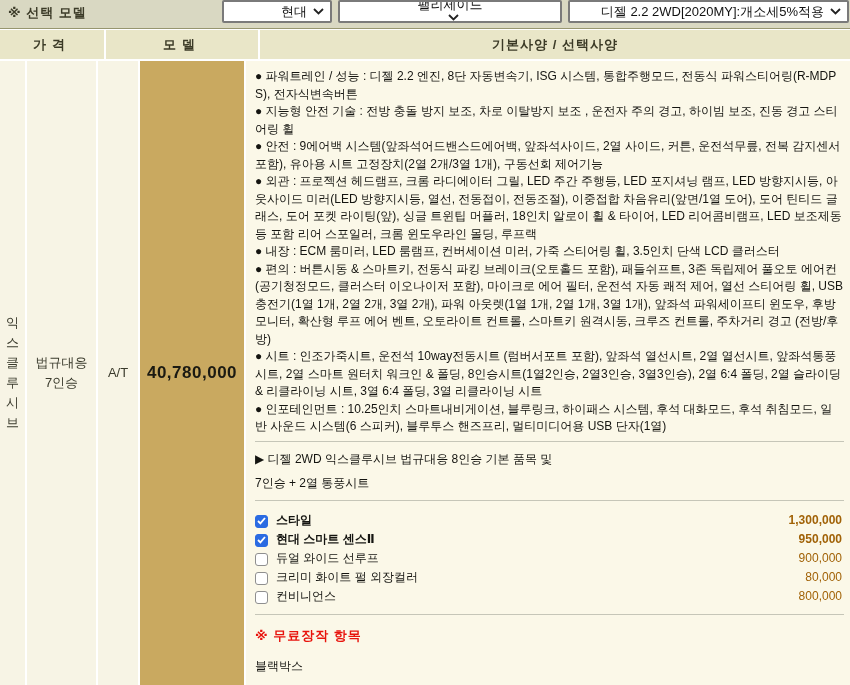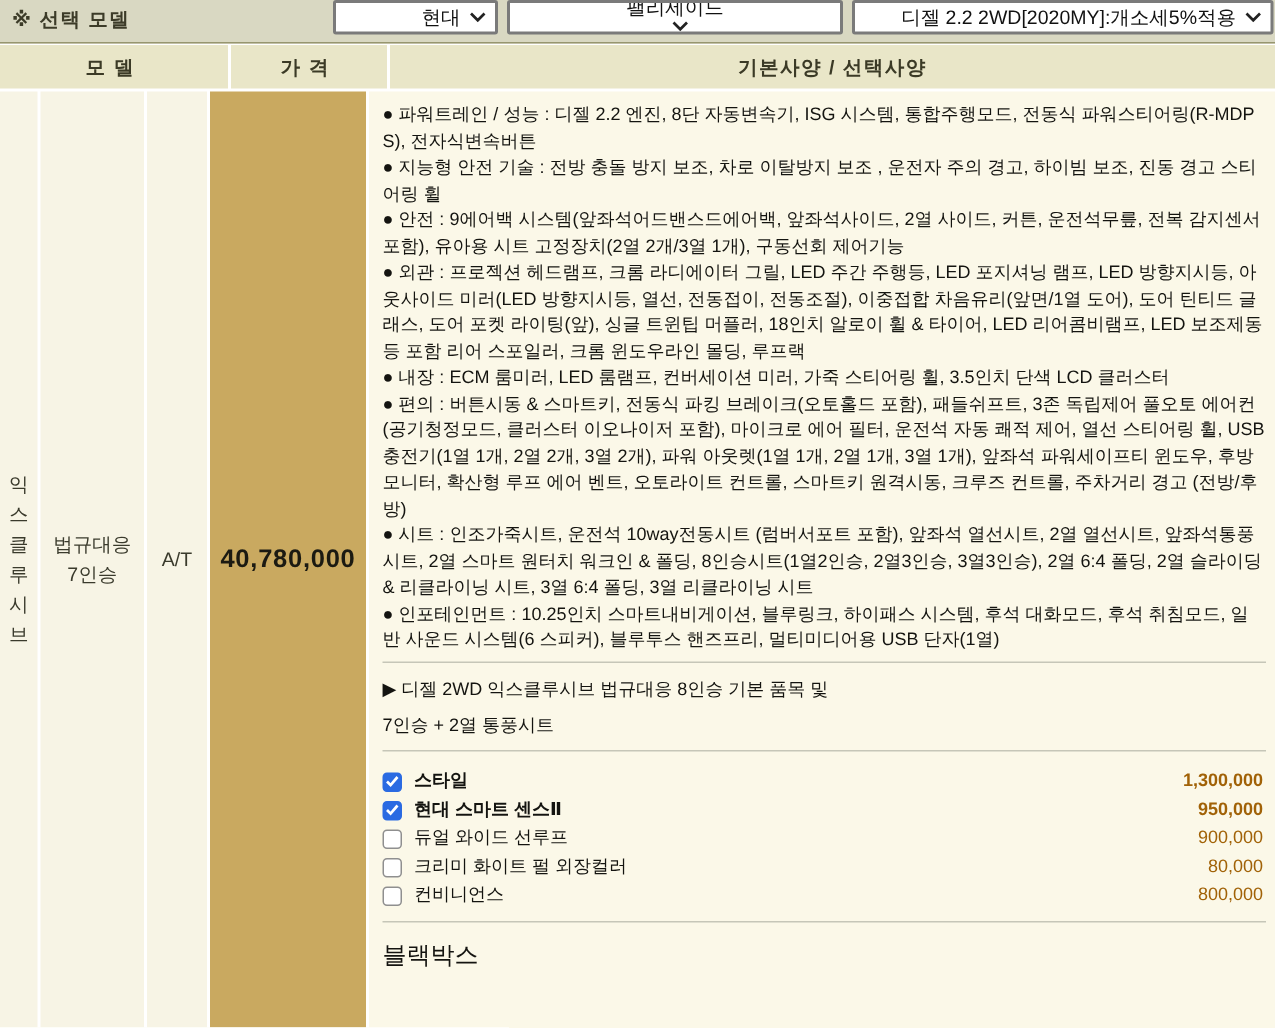--- a/index.html
+++ b/index.html
@@ -159,21 +159,21 @@
   
   .free-title {
     margin-top: 12px;
     color: #e8130c;
     font-size: 13px;
     font-weight: bold;
     letter-spacing: 1px;
   }
   .free-item {
     margin-top: 14px;
-    font-size: 16px;
+    font-size: 12px;
     color: #141410;
   }
 </style>
 </head>
 <body>
 
 <div class="screen">
 
   <div class="topbar">
     <span class="topbar-label">※ 선택 모델</span>
@@ -200,22 +200,22 @@
       <span>디젤 2.2 2WD[2020MY]:개소세5%적용</span>
       <span class="chev">
         <svg width="11" height="7" viewBox="0 0 11 7">
             <path d="M1 1 L5.5 5.5 L10 1" fill="none" stroke="#222" stroke-width="1.8"></path>
           </svg>
       </span>
     </div>
   </div>
 
   <div class="thead">
+    <div class="th th-price">가격</div>
     <div class="th th-model">모델</div>
-    <div class="th th-price">가격</div>
     <div class="th th-spec">기본사양 / 선택사양</div>
   </div>
 
   <div class="tbody">
 
     <div class="col col-trim">
       <span>익스</span>
       <span>클루</span>
       <span>시브</span>
     </div>
@@ -294,18 +294,19 @@
             
           </span>
           <span class="opt-label">컨비니언스</span>
           <span class="opt-price">800,000</span>
         </div>
 
       </div>
 
       <hr class="sep">
 
+      <div class="free-title">※ 무료장작 항목</div>
       <div class="free-item">블랙박스</div>
 
     </div>
   </div>
 
 </div>
 
 </body></html>

